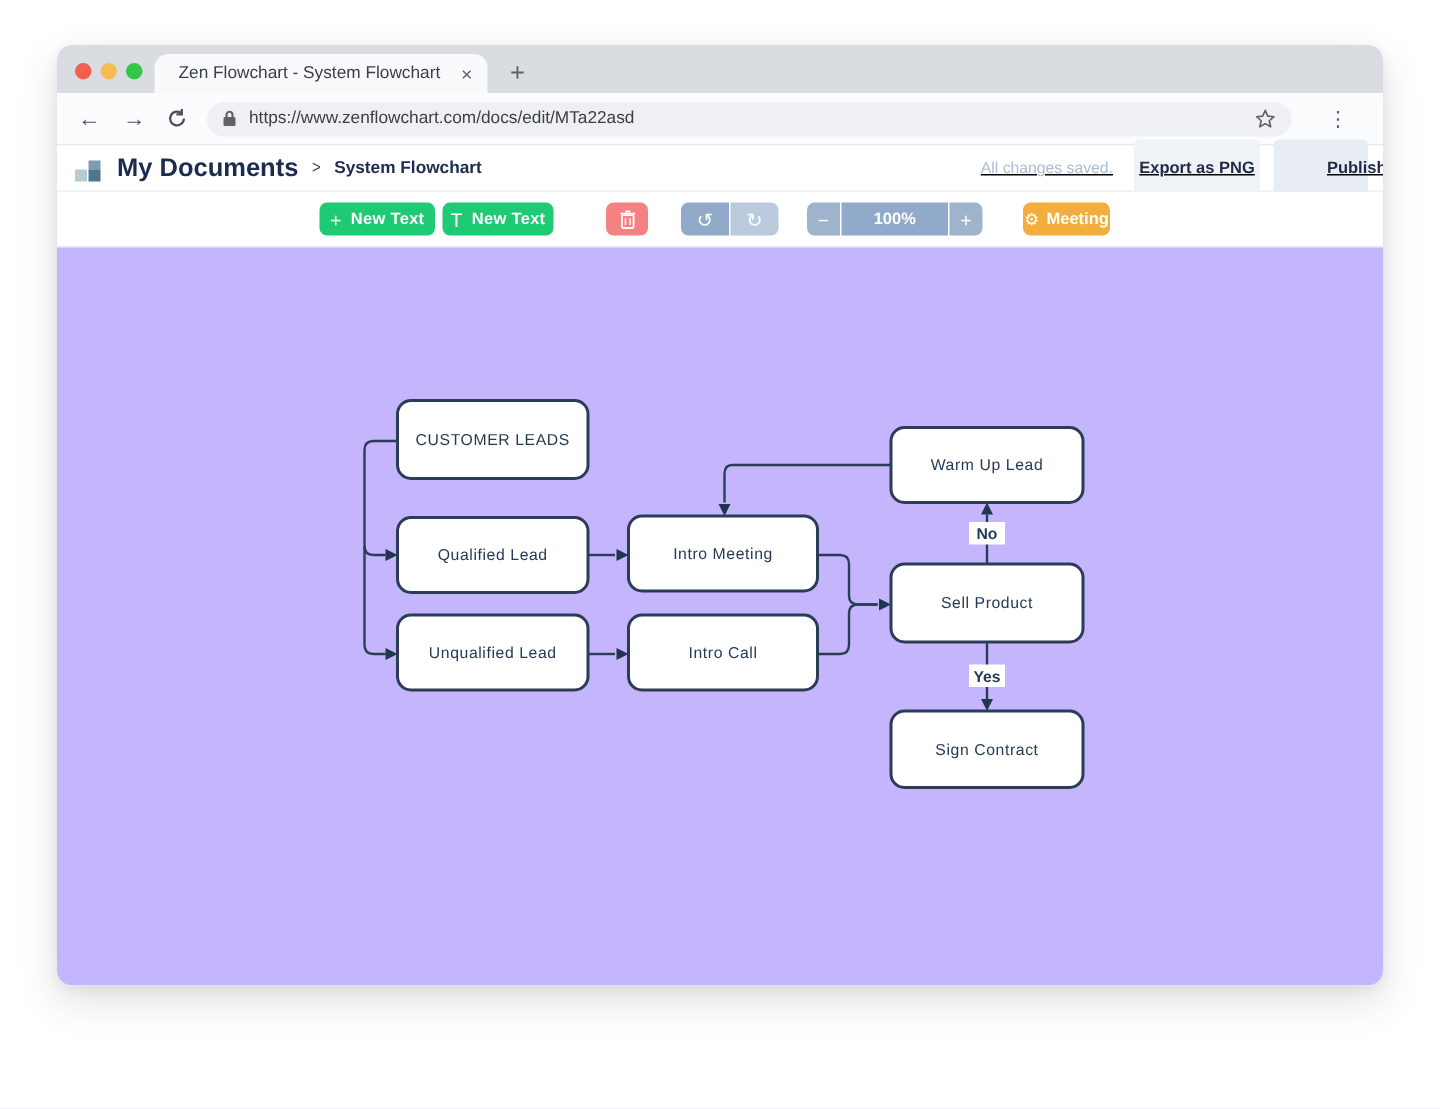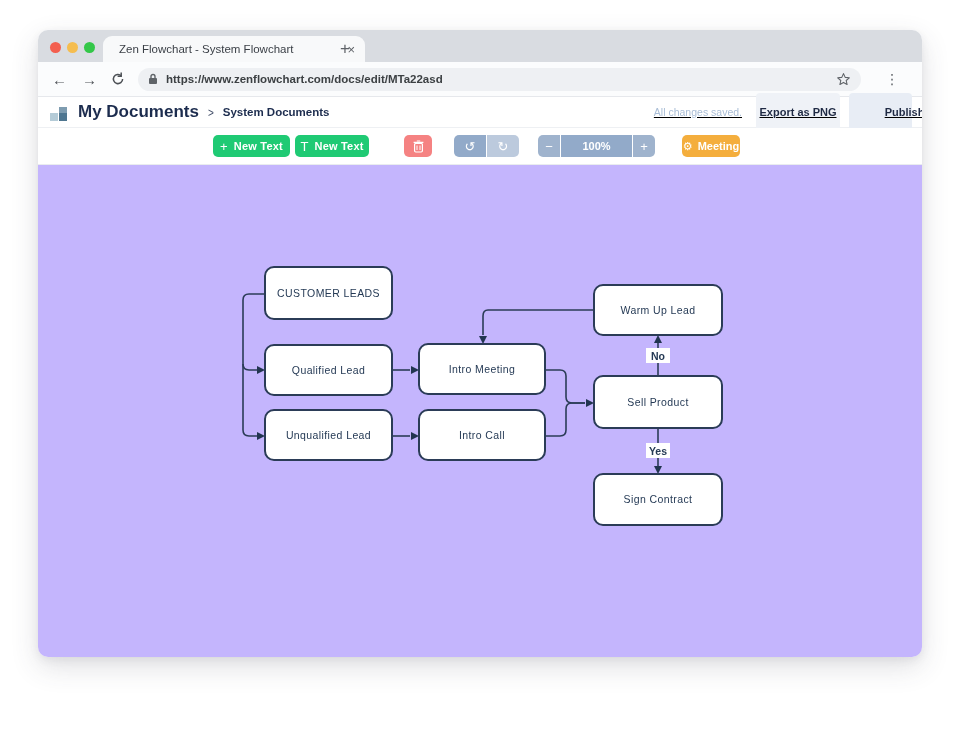--- a/index.html
+++ b/index.html
@@ -10,40 +10,40 @@
     border-radius:10px; background:#fff;
     box-shadow:0 10px 28px rgba(60,64,80,.16), 0 3px 8px rgba(60,64,80,.08);
     overflow:hidden;
   }
 
   
   .tabbar { position:relative; height:32px; background:#d9dce1; }
   .traffic { position:absolute; top:12px; left:12px; display:flex; gap:6px; }
   .traffic span { width:11px; height:11px; border-radius:50%; display:block; }
   .tab {
-    position:absolute; left:65px; top:6px; width:262px; height:26px;
+    position:absolute; left:65px; top:6px; width:222px; height:26px;
     background:#f8f9fa; border-radius:9px 9px 0 0;
     display:flex; align-items:center; padding:0 10px 0 16px;
   }
   .tab-title { font-size:11.5px; color:#3a3f46; white-space:nowrap; overflow:hidden; flex:1; }
   .tab-close { font-size:13px; color:#5f6368; margin-left:8px; cursor:default; line-height:1; }
   .newtab { position:absolute; left:302px; top:6px; font-size:17px; color:#5f6368; line-height:26px; }
 
   
   .navbar { position:relative; height:35px; background:#fbfcfd; border-bottom:1px solid #e6e8ec; display:flex; align-items:center; }
   .nav-ic { color:#4d5156; font-size:15px; line-height:1; }
   .nav-back { margin-left:14px; }
   .nav-fwd { margin-left:15px; }
   .nav-reload { margin-left:14px; display:flex; }
   .omnibox {
     margin-left:13px; width:723px; height:23px; background:#eef0f3; border-radius:12px;
     display:flex; align-items:center; padding:0 10px;
   }
   .omnibox svg { flex:none; }
-  .url-text { font-size:11.5px; color:#3c4043; margin-left:8px; flex:1; white-space:nowrap; overflow:hidden;font-weight:bold; }
+  .url-text { font-size:11.5px; color:#3c4043; margin-left:8px; flex:1; white-space:nowrap; overflow:hidden; }
   .kebab { margin-left:24px; font-size:14px; color:#5f6368; letter-spacing:0; }
 
   
   .appheader { position:relative; height:31px; background:#fff; border-bottom:1px solid #eef0f3; display:flex; align-items:center; }
   .logo { width:18px; height:17px; margin-left:12px; position:relative; }
   .logo .sq1 { position:absolute; left:0; bottom:0; width:8px; height:8px; background:#b4cbd7; }
   .logo .sq2 { position:absolute; left:9px; bottom:0; width:8px; height:14px; background:linear-gradient(#7e9cb0 0 45%, #4e7690 45% 100%); }
   .crumb { font-size:17px; font-weight:700; color:#1c2c4e; margin-left:10px; }
   .crumb-sep { font-size:10px; color:#44506a; margin:0 9px; font-weight:400; transform:scaleY(1.2); }
   .doc-title { font-size:11.5px; font-weight:700; color:#1c2c4e; }
@@ -122,21 +122,21 @@
     <span class="kebab">⋮</span>
   </div>
 
   <div class="appheader">
     <div class="logo">
         <span class="sq1"></span>
         <span class="sq2"></span>
       </div>
     <span class="crumb">My Documents</span>
     <span class="crumb-sep">&gt;</span>
-    <span class="doc-title">System Documents</span>
+    <span class="doc-title">System Flowchart</span>
     <div class="hdr-right">
       <span class="saved">All changes saved.</span>
       <button class="hdr-btn btn-export">Export as PNG</button>
       <button class="hdr-btn btn-publish">Publish</button>
     </div>
   </div>
 
   <div class="toolbar">
     <button class="tb tb-green btn-newnode" style="background:#1fca74">
       <span class="g-ic">+</span>

